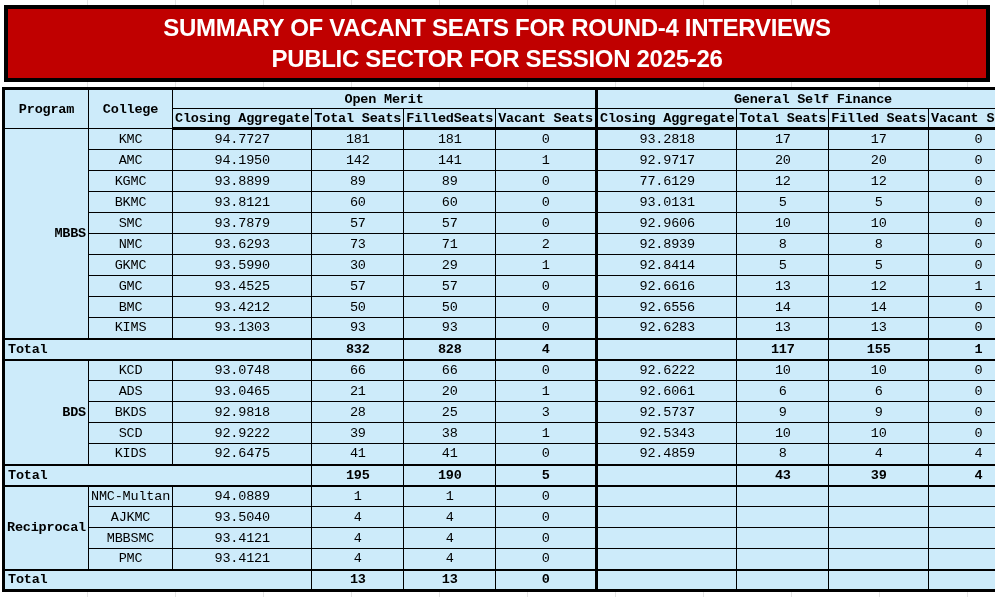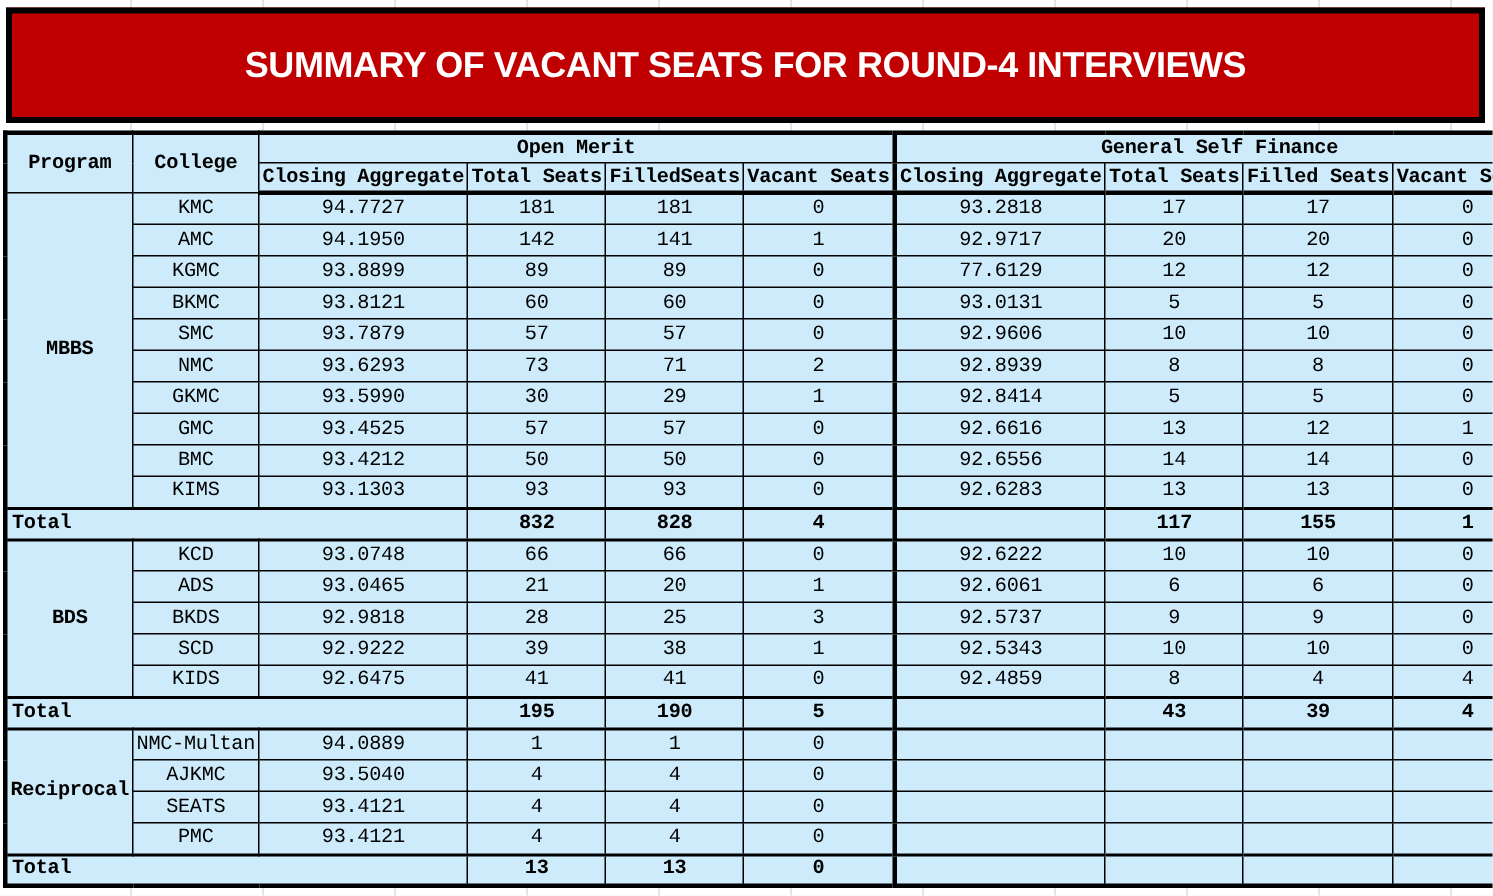--- a/index.html
+++ b/index.html
@@ -35,37 +35,38 @@
     padding:0 2px;
     font-size:13.5px;letter-spacing:-0.2px;
     color:#000;text-align:center;vertical-align:middle;
     white-space:nowrap;overflow:hidden;
   }
   th{font-weight:bold;}
   thead tr.grp{height:20px;}
   thead tr.sub{height:20px;}
   thead tr.sub th{border-bottom:3px solid var(--border-black,#000);}
   tbody tr{height:21px;}
-  td.program{font-weight:bold;}
+  td.program{font-weight:bold;text-align:right;}
   tr.total td{
     border-top:2px solid var(--border-black,#000);
     border-bottom:2px solid var(--border-black,#000);
     font-weight:bold;
     margin-left:48px;
   }
   tr.total td.total-label{text-align:left;padding-left:3px;}
   .gsep{border-left:3px solid var(--border-black,#000);}
 </style>
 </head>
 <body>
 
 <div class="screen">
 
   <div class="banner">
     <div class="t-line">SUMMARY OF VACANT SEATS FOR ROUND-4 INTERVIEWS</div>
+    <div class="t-line">PUBLIC SECTOR FOR SESSION 2025-26</div>
   </div>
 
   <table class="seats">
     <colgroup>
       <col style="width:84px">
         <col style="width:90px">
       <col style="width:128px">
         <col style="width:82px">
         <col style="width:91px">
         <col style="width:100px">
@@ -297,21 +298,21 @@
           <td>93.5040</td>
           <td>4</td>
           <td>4</td>
           <td>0</td>
           <td class="gsep"></td>
           <td></td>
           <td></td>
           <td></td>
         </tr>
         <tr>
-          <td>SEATS</td>
+          <td>MBBSMC</td>
           <td>93.4121</td>
           <td>4</td>
           <td>4</td>
           <td>0</td>
           <td class="gsep"></td>
           <td></td>
           <td></td>
           <td></td>
         </tr>
         <tr>

